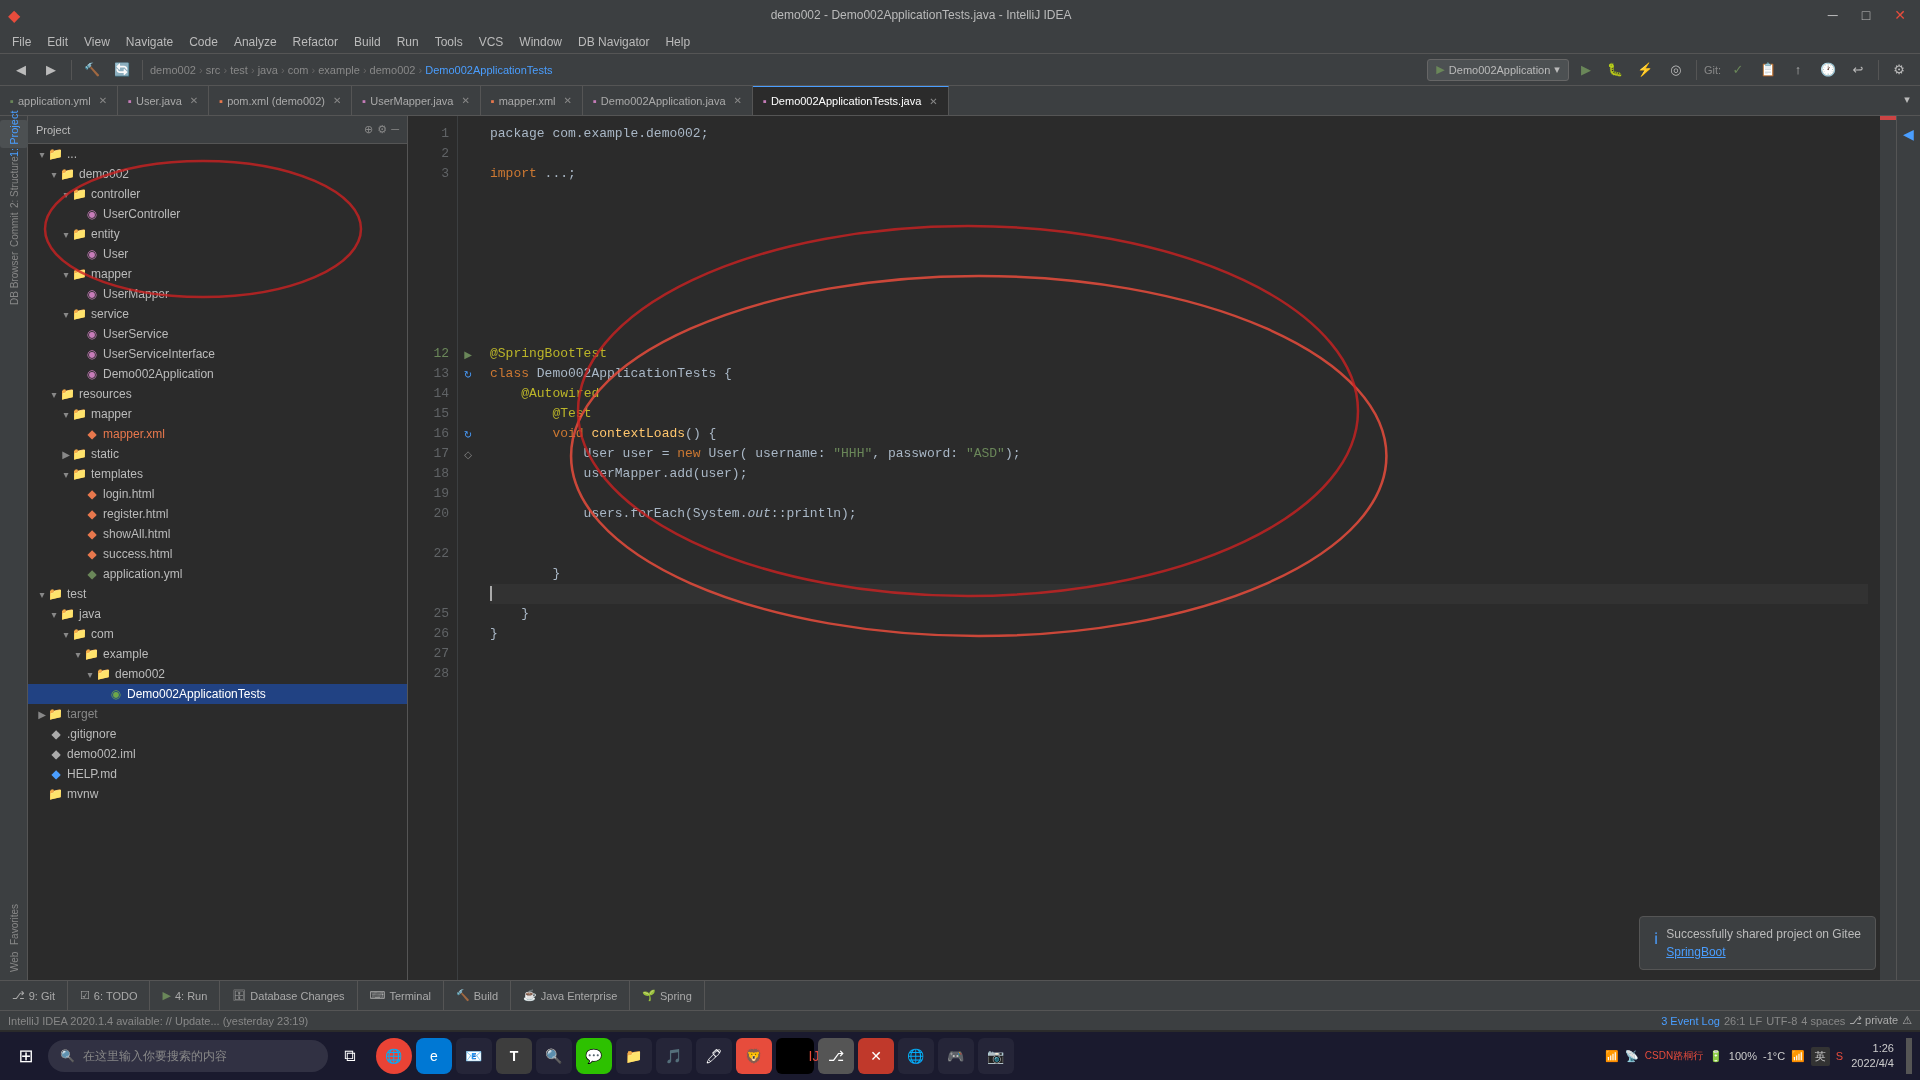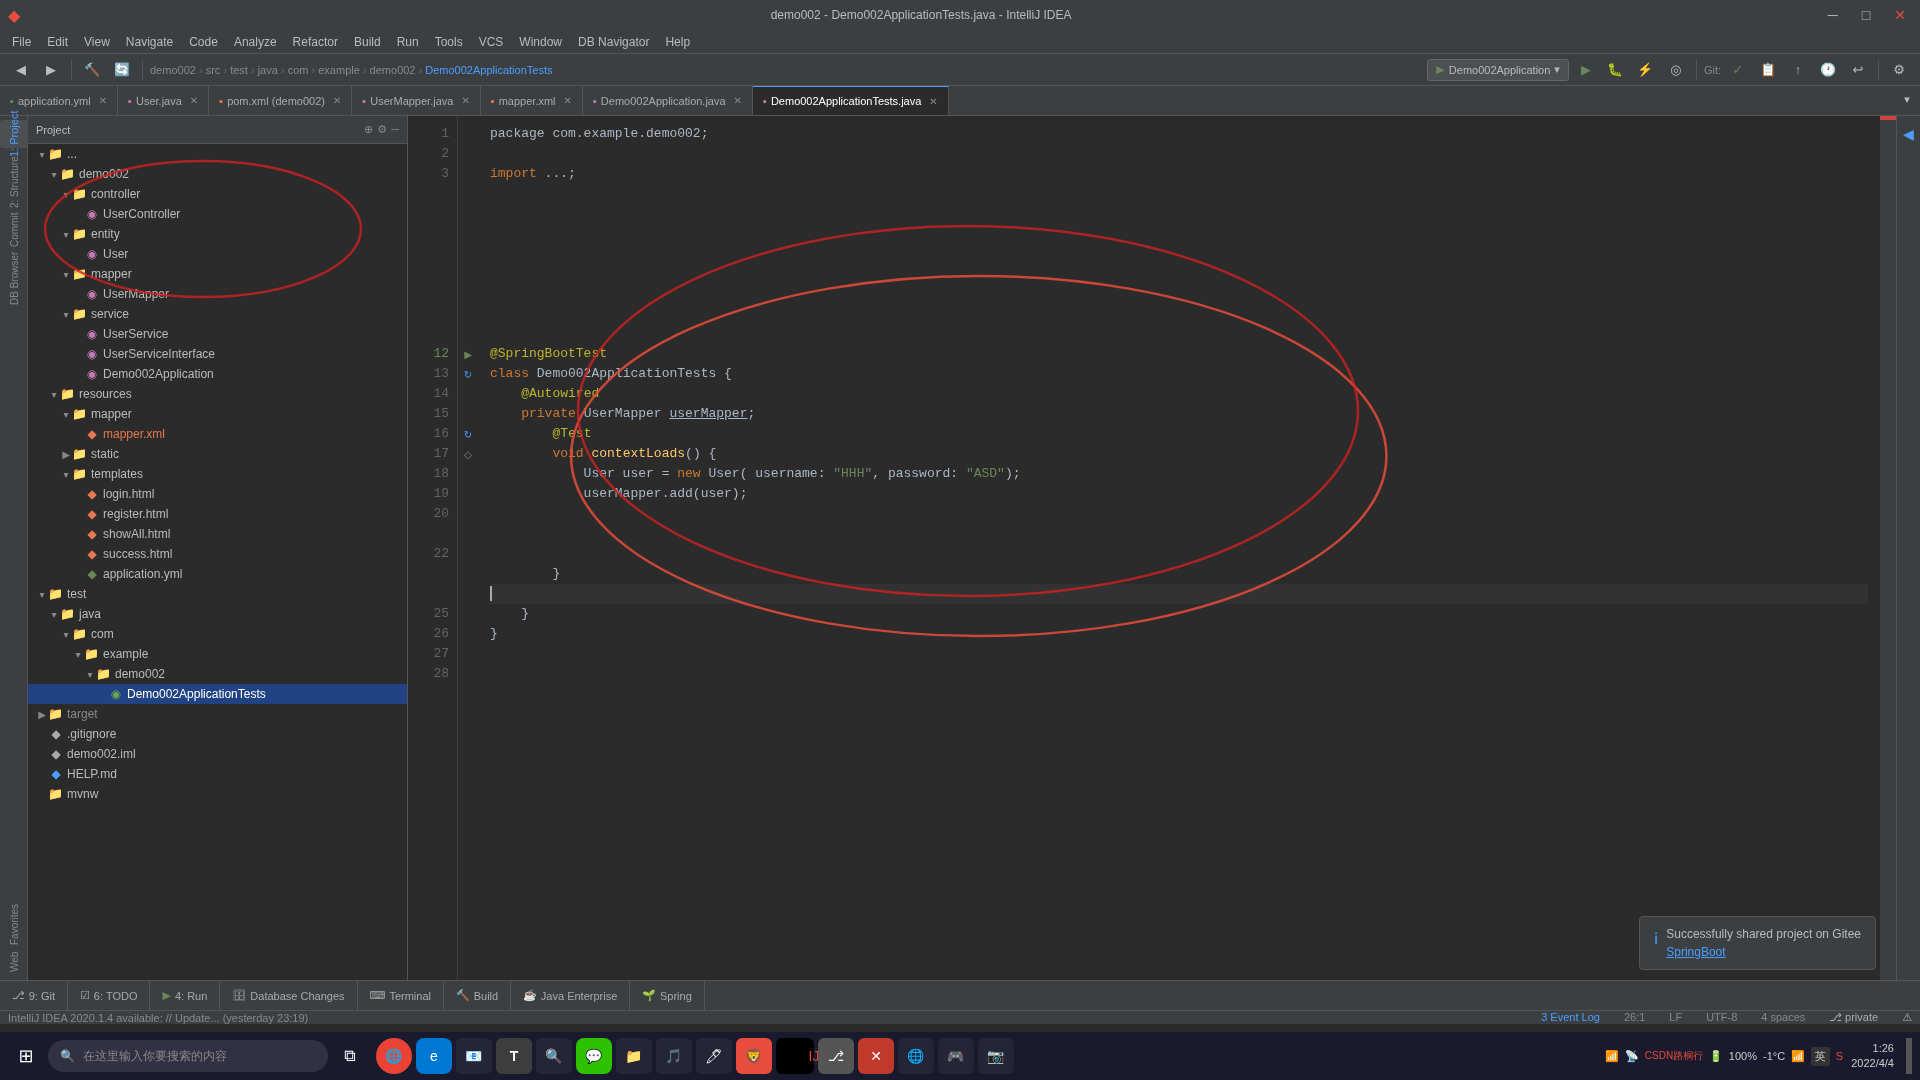--- a/index.html
+++ b/index.html
@@ -196,32 +196,32 @@
       padding: 0 12px;
       font-size: 11px;
       color: #aaa;
       cursor: pointer;
       border-right: 1px solid #555;
       gap: 4px;
     }
 
     
     .status-bar {
-      height: 14px;
+      height: 20px;
       background: #3c3f41;
       display: flex;
       align-items: center;
       padding: 0 8px;
       font-size: 11px;
       color: #888;
       justify-content: space-between;
       border-top: 1px solid #555;
     }
     .status-left { display: flex; align-items: center; gap: 8px; }
-    .status-right { display: flex; align-items: flex-start; gap: 24px; }
+    .status-right { display: flex; align-items: center; gap: 4px; }
 
     
     .toolbar {
       height: 32px;
       background: #3c3f41;
       display: flex;
       align-items: center;
       padding: 0 8px;
       gap: 4px;
       border-bottom: 1px solid #555;
@@ -825,26 +825,26 @@
         <div class="code-line"> </div>
         <div class="code-line"> </div>
         <div class="code-line"> </div>
         <div class="code-line"> </div>
         <div class="code-line"> </div>
         <div class="code-line"> </div>
         <div class="code-line"> </div>
         <div class="code-line"><span class="ann">@SpringBootTest</span></div>
         <div class="code-line"><span class="kw">class</span><span class="plain"> Demo002ApplicationTests {</span></div>
         <div class="code-line"><span class="plain">    </span><span class="ann">@Autowired</span></div>
-        <div class="code-line"><span class="plain">    </span><span class="kw">private</span><span class="plain"> UserMapper </span><span style="text-decoration:underline;" class="plain">userMapper</span><span class="plain">;</span></div>
         <div class="code-line"><span class="plain">        </span><span class="ann">@Test</span></div>
         <div class="code-line"><span class="plain">        </span><span class="kw">void</span><span class="plain"> </span><span class="fn">contextLoads</span><span class="plain">() {</span></div>
         <div class="code-line"><span class="plain">            User user = </span><span class="kw">new</span><span class="plain"> User( username: </span><span class="str">"HHH"</span><span class="plain">, password: </span><span class="str">"ASD"</span><span class="plain">);</span></div>
         <div class="code-line"><span class="plain">            userMapper.add(user);</span></div>
         <div class="code-line"> </div>
+        <div class="code-line"><span class="plain">            users.forEach(System.</span><span class="italic plain">out</span><span class="plain">::println);</span></div>
         <div class="code-line"> </div>
         <div class="code-line"> </div>
         <div class="code-line"><span class="plain">        }</span></div>
         <div class="code-line current-line"><span style="border-left:2px solid #aaa;">&nbsp;</span></div>
         <div class="code-line"><span class="plain">    }</span></div>
         <div class="code-line"><span class="plain">}</span></div>
       </div>
 
       <div class="right-gutter">
         <div style="height:4px; background:#cc4444; width:100%;"></div>

